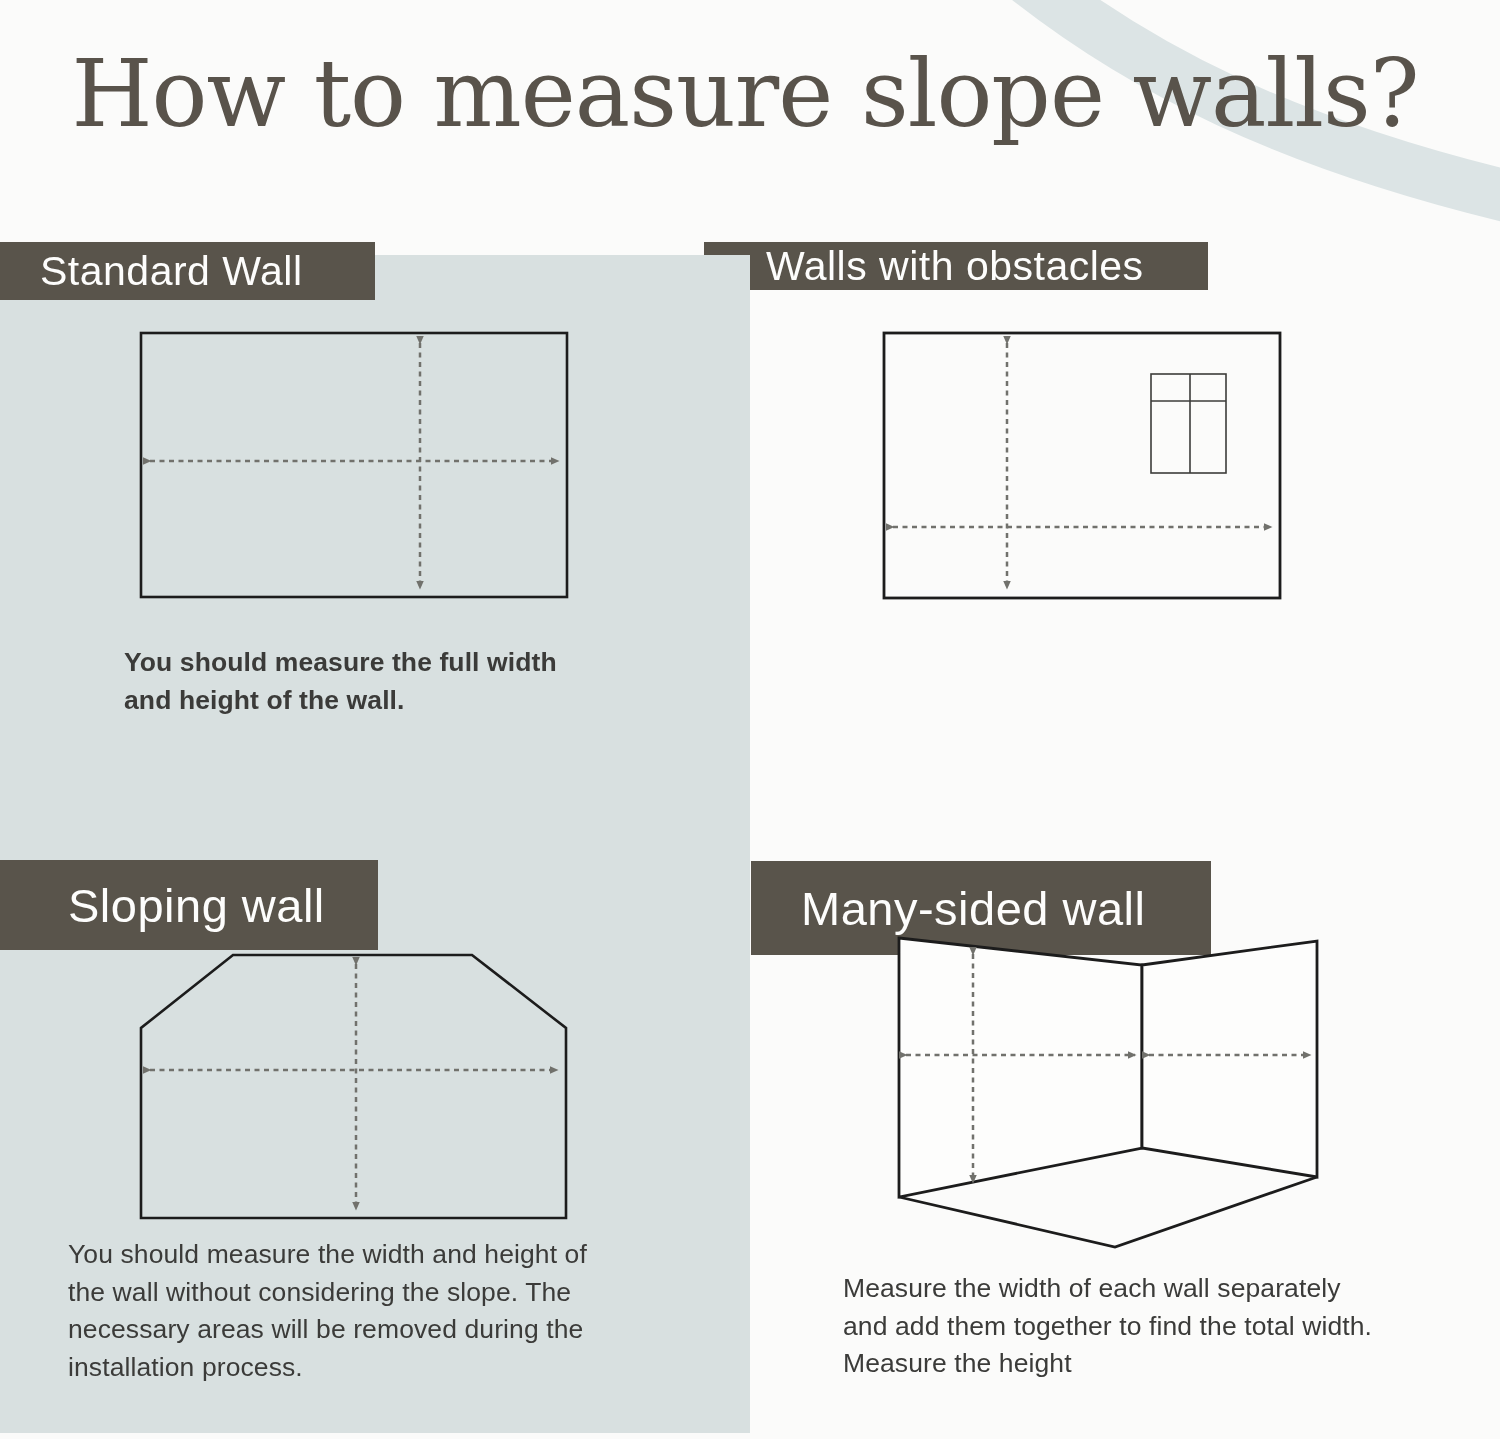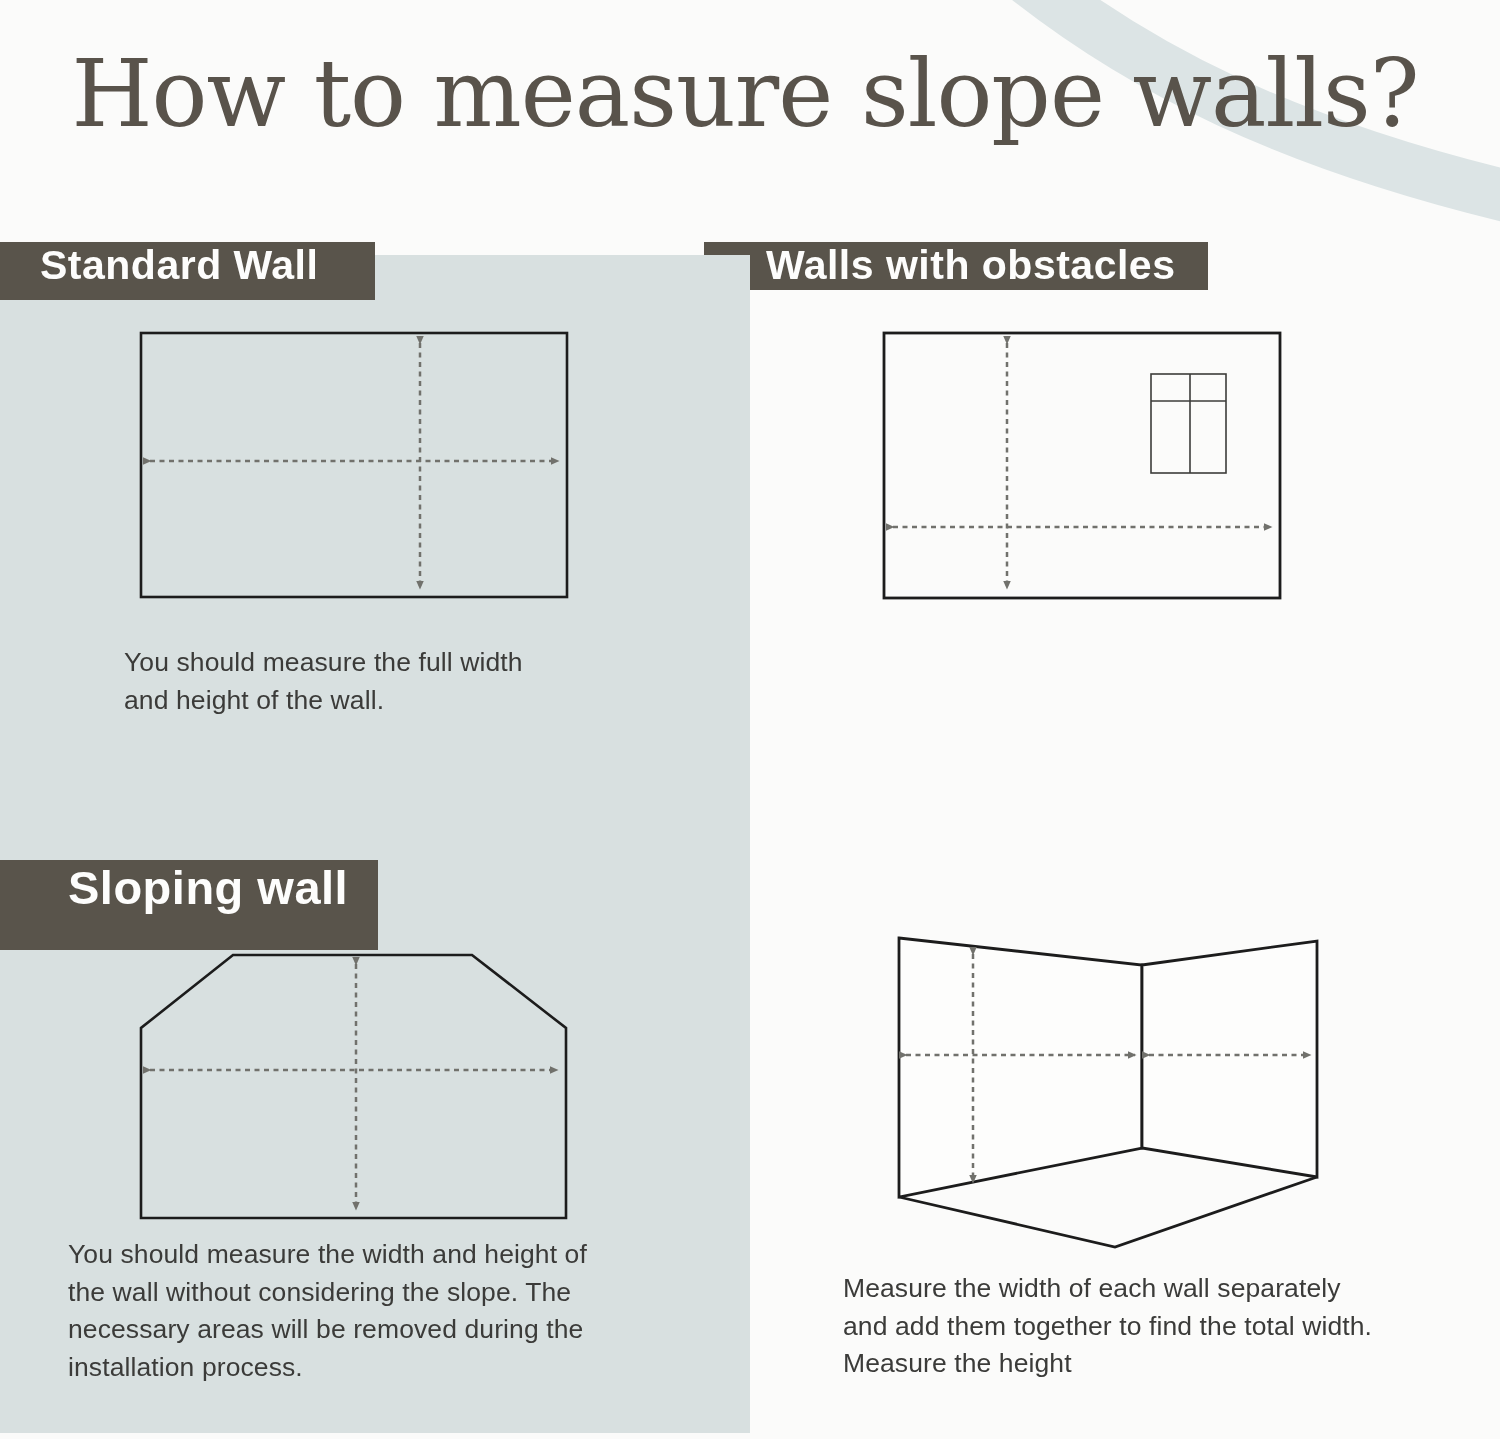--- a/index.html
+++ b/index.html
@@ -9,39 +9,39 @@
     font-family:"Liberation Sans","DejaVu Sans",sans-serif;
   }
   .abs{position:absolute;}
   .band-svg{left:0;top:0;z-index:0;}
   .panel{
     left:0;top:255px;width:750px;height:1178px;
     background:var(--panel,#d8e0e0);z-index:2;
   }
   .bar{
     background:var(--bar,#59544b);color:#fdfdfc;z-index:3;
-    display:flex;
-    font-weight:700;letter-spacing:0.5px;white-space:nowrap;
+    display:flex;align-items:center;
+    font-weight:400;letter-spacing:0.5px;white-space:nowrap;
   }
   .bar.under-panel{z-index:1;}
   .bar-standard{left:0;top:242px;width:375px;height:58px;font-size:41px;padding-left:40px;box-sizing:border-box;}
   .bar-obstacles{left:704px;top:242px;width:504px;height:48px;font-size:41px;padding-left:62px;box-sizing:border-box;}
   .bar-sloping{left:0;top:860px;width:378px;height:90px;font-size:47px;padding-left:68px;box-sizing:border-box;}
   .bar-many{left:751px;top:861px;width:460px;height:94px;font-size:47px;padding-left:50px;box-sizing:border-box;}
   .title{
     left:0;top:46px;width:1490px;text-align:center;z-index:4;
     font-family:"DejaVu Serif","Liberation Serif",serif;
     font-size:93px;line-height:1.05;color:var(--title,#59534b);letter-spacing:-1px;
   }
   .caption{
     z-index:4;color:var(--text,#3b3b39);
     font-size:26.5px;line-height:37.5px;white-space:pre-line;
     font-weight:400;letter-spacing:0.1px;
   }
-  .cap-standard{left:124px;top:644px;width:480px;}
+  .cap-standard{left:124px;top:644px;width:480px;font-weight:bold;}
   .cap-obstacles{left:808px;top:641px;width:665px;}
   .cap-sloping{left:68px;top:1236px;width:630px;}
   .cap-many{left:843px;top:1270px;width:625px;}
   .diagram{z-index:4;}
   .d-standard{left:120px;top:318px;}
   .d-obstacles{left:860px;top:308px;}
   .d-sloping{left:110px;top:938px;}
   .d-many{left:880px;top:920px;}
   svg .wall{stroke:var(--ink,#1c1c1c);fill:none;}
   svg .wallfill{stroke:var(--ink,#1c1c1c);fill:#fdfdfc;}
@@ -63,20 +63,23 @@
 
   <div class="abs panel"></div>
 
   <div class="abs title">How to measure slope walls?</div>
 
   <div class="abs bar bar-standard">
     <span>Standard Wall</span>
   </div>
   <div class="abs bar bar-sloping">
     <span>Sloping wall</span>
+  </div>
+  <div class="abs bar bar-many">
+    <span>Many-sided wall</span>
   </div>
 
   <svg class="abs diagram d-standard" width="470" height="295" viewBox="0 0 470 295">
     <defs>
       <marker id="ah1" markerWidth="9" markerHeight="8" refX="7.5" refY="4" orient="auto" markerUnits="userSpaceOnUse">
         <path d="M0,0 L9,4 L0,8 Z" fill="#71716c"></path>
       </marker>
     </defs>
     <rect x="21" y="15" width="426" height="264" class="wall" stroke-width="2.6"></rect>
     <line x1="300" y1="25" x2="300" y2="270" class="meas" marker-start="url(#ah1)" marker-end="url(#ah1)"></line>

